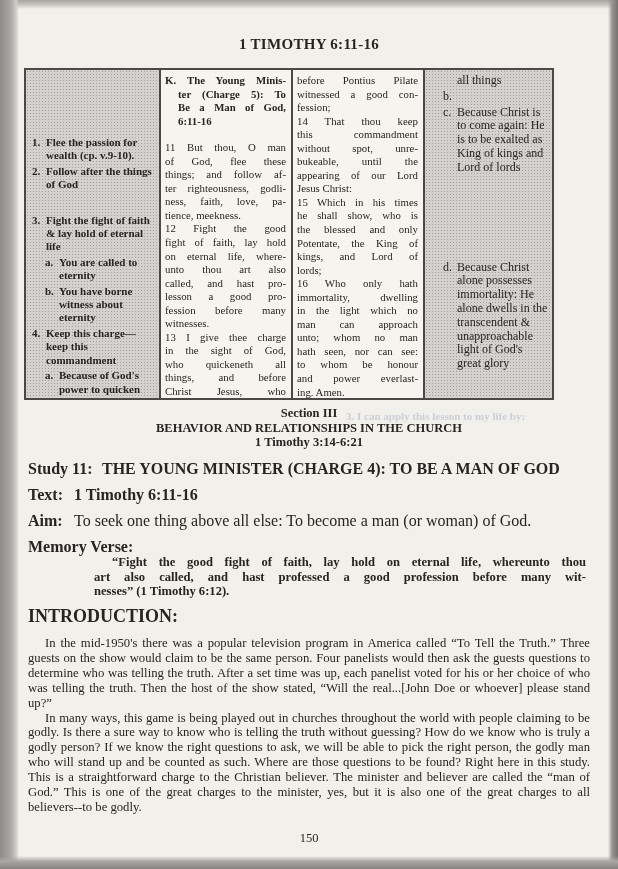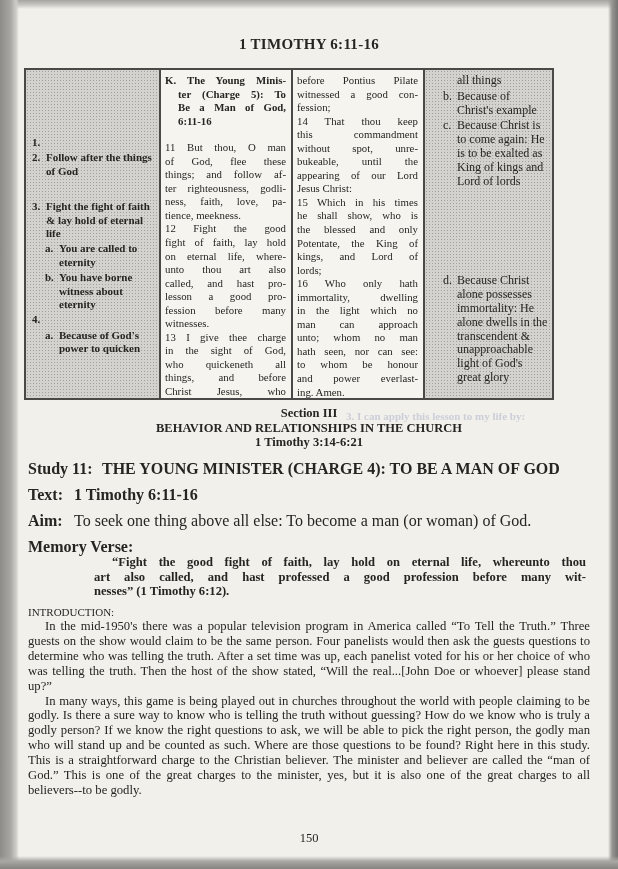--- a/index.html
+++ b/index.html
@@ -49,21 +49,21 @@
   .section div{font-size:12.5px;line-height:14.5px;}
 
   .study{position:absolute;left:28px;top:461px;width:563px;}
   .srow{display:flex;margin-bottom:11px;font-size:16px;line-height:15px;}
   .slabel{font-weight:bold;}
   .w74{flex:0 0 74px;} .w46{flex:0 0 46px;}
   .bold{font-weight:bold;}
   .memq{margin:1px 0 4px 66px;width:492px;font-weight:bold;font-size:12.6px;line-height:14.6px;}
 
   .intro{position:absolute;left:28px;top:606px;width:562px;}
-  .intro-h{font-weight:normal;font-size:11px;margin-bottom:1px;}
+  .intro-h{font-weight:bold;font-size:18px;margin-bottom:9px;}
   .bodyp{font-size:12.7px;line-height:14.9px;text-align:justify;text-indent:17px;margin:0;}
 
   .pagenum{position:absolute;left:0;top:831px;width:100%;text-align:center;font-size:12.5px;}
 
   .bleed{position:absolute;left:346px;top:410px;font-size:11px;font-weight:bold;
     color:#96a0c0;opacity:.42;filter:blur(.3px);}
 </style>
 </head>
 <body>
 
@@ -73,39 +73,41 @@
   <div class="edge-left"></div>
   <div class="edge-right"></div>
   <div class="edge-bottom"></div>
 
   <div class="page-title">1 TIMOTHY 6:11-16</div>
 
   <div class="vtable">
     <div class="tcol c1 shade">
         <div class="oitem lvl1">
           <span class="om">1.</span>
+          <span>Flee the passion for wealth (cp. v.9-10).</span>
         </div>
         <div class="oitem lvl1">
           <span class="om">2.</span>
           <span>Follow after the things of God</span>
         </div>
         <div class="oitem lvl1 gap-sm">
           <span class="om">3.</span>
           <span>Fight the fight of faith &amp; lay hold of eternal life</span>
         </div>
         <div class="oitem lvl2">
           <span class="om">a.</span>
           <span>You are called to eternity</span>
         </div>
         <div class="oitem lvl2">
           <span class="om">b.</span>
           <span>You have borne witness about eternity</span>
         </div>
         <div class="oitem lvl1">
           <span class="om">4.</span>
+          <span>Keep this charge—keep this commandment</span>
         </div>
         <div class="oitem lvl2">
           <span class="om">a.</span>
           <span>Because of God's power to quicken</span>
         </div>
       </div>
     <div class="tcol c2 vbody">
       <div class="vhead">
           <div class="vline">K. The Young Minis-</div>
           <div class="vline">ter (Charge 5): To</div>
@@ -160,21 +162,20 @@
         <div class="vline">and power everlast-</div>
         <div class="vline nj">ing. Amen.</div>
       </div>
     <div class="tcol c4 shade">
         <div class="oitem lvl2">
           <span class="om"></span>
           <span>all things</span>
         </div>
         <div class="oitem lvl2">
           <span class="om">b.</span>
-          <span>Because of Christ's example</span>
         </div>
         <div class="oitem lvl2">
           <span class="om">c.</span>
           <span>Because Christ is to come again: He is to be exalted as King of kings and Lord of lords</span>
         </div>
         <div class="oitem lvl2 gap-lg">
           <span class="om">d.</span>
           <span>Because Christ alone possesses immortality: He alone dwells in the transcendent &amp; unapproachable light of God's great glory</span>
         </div>
       </div>

